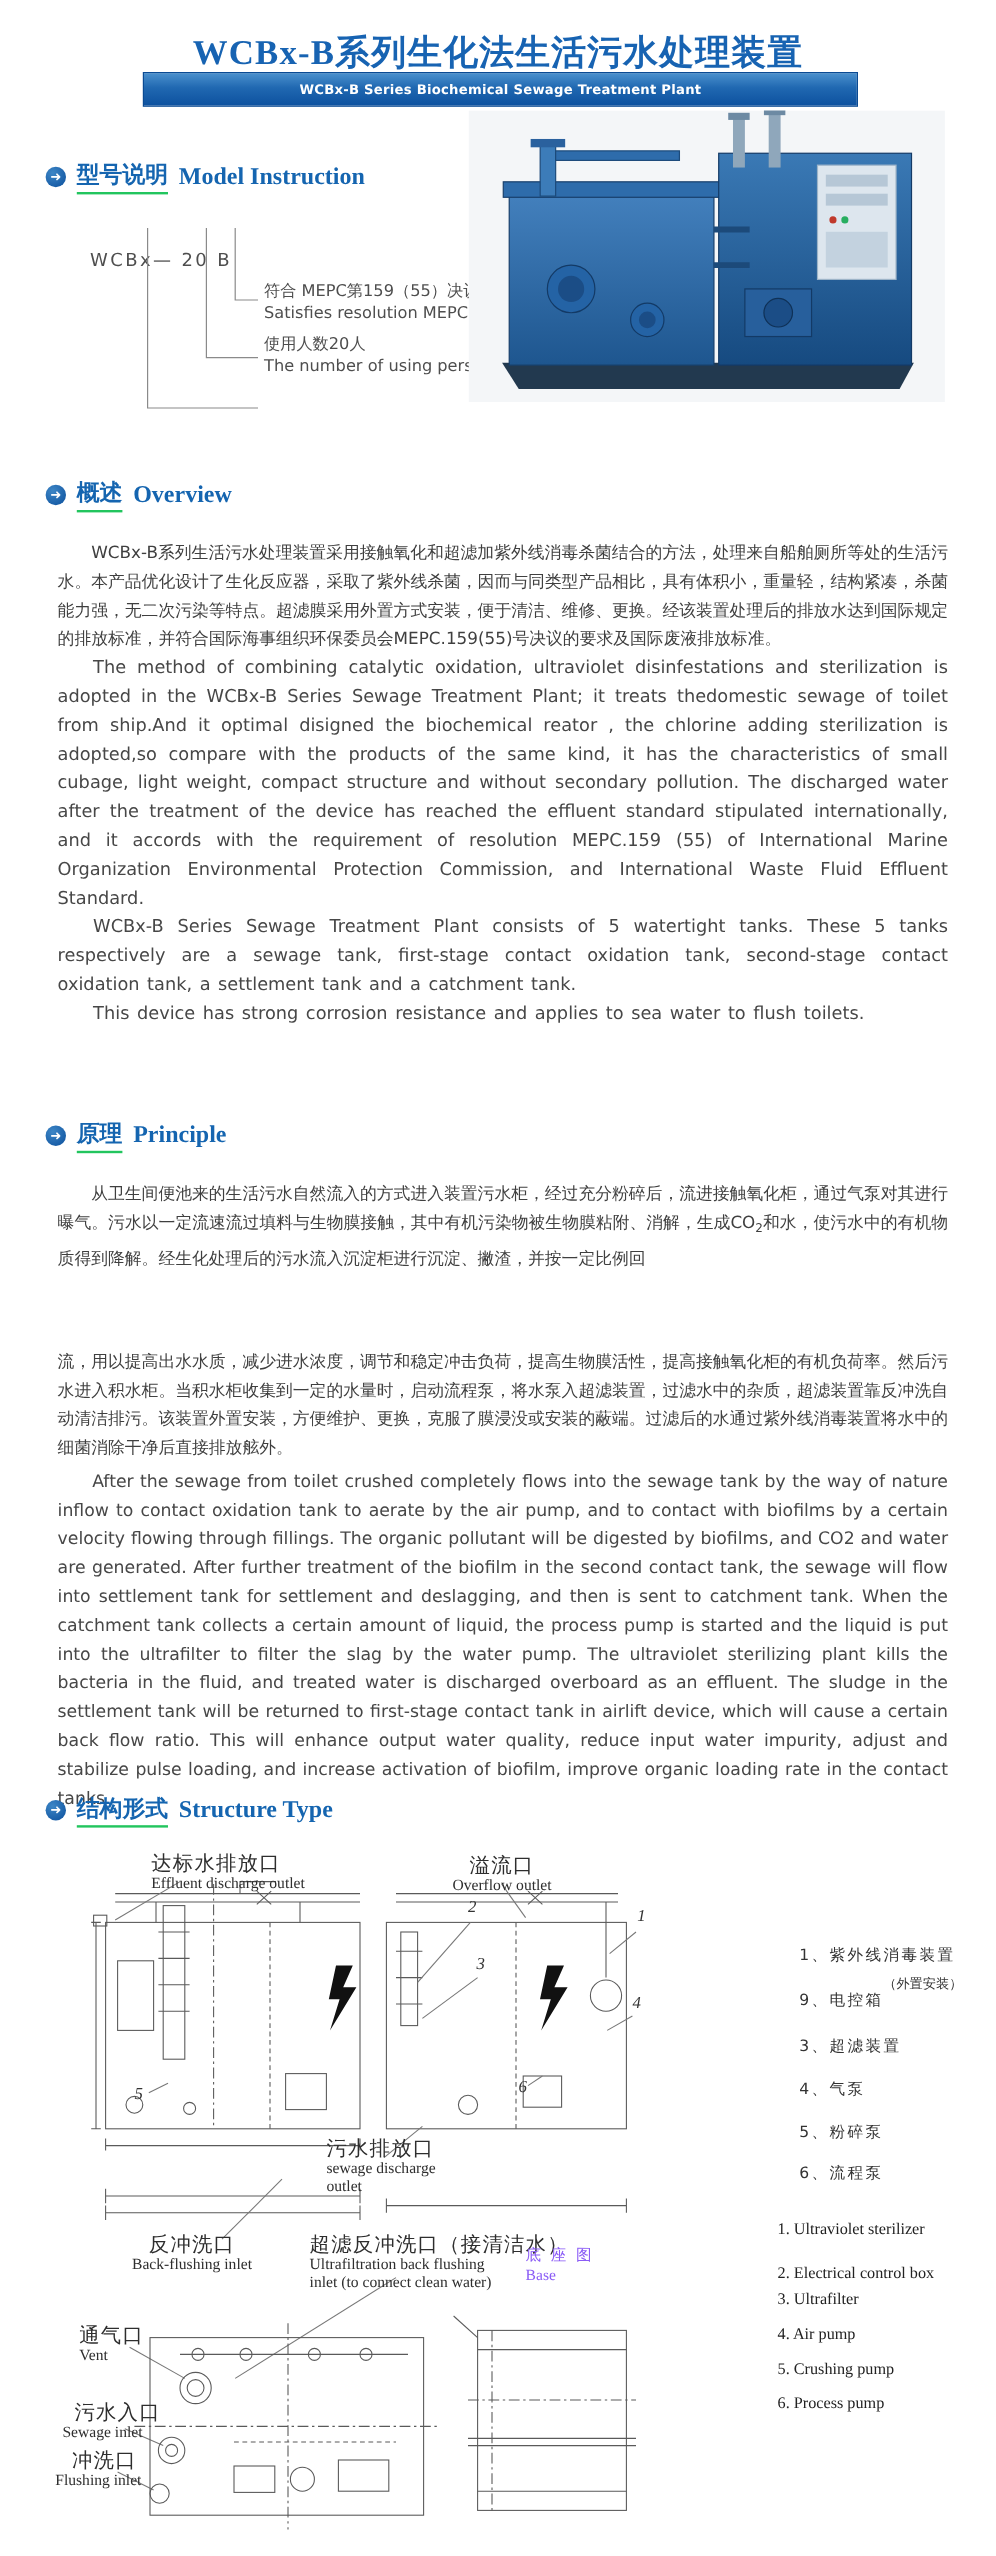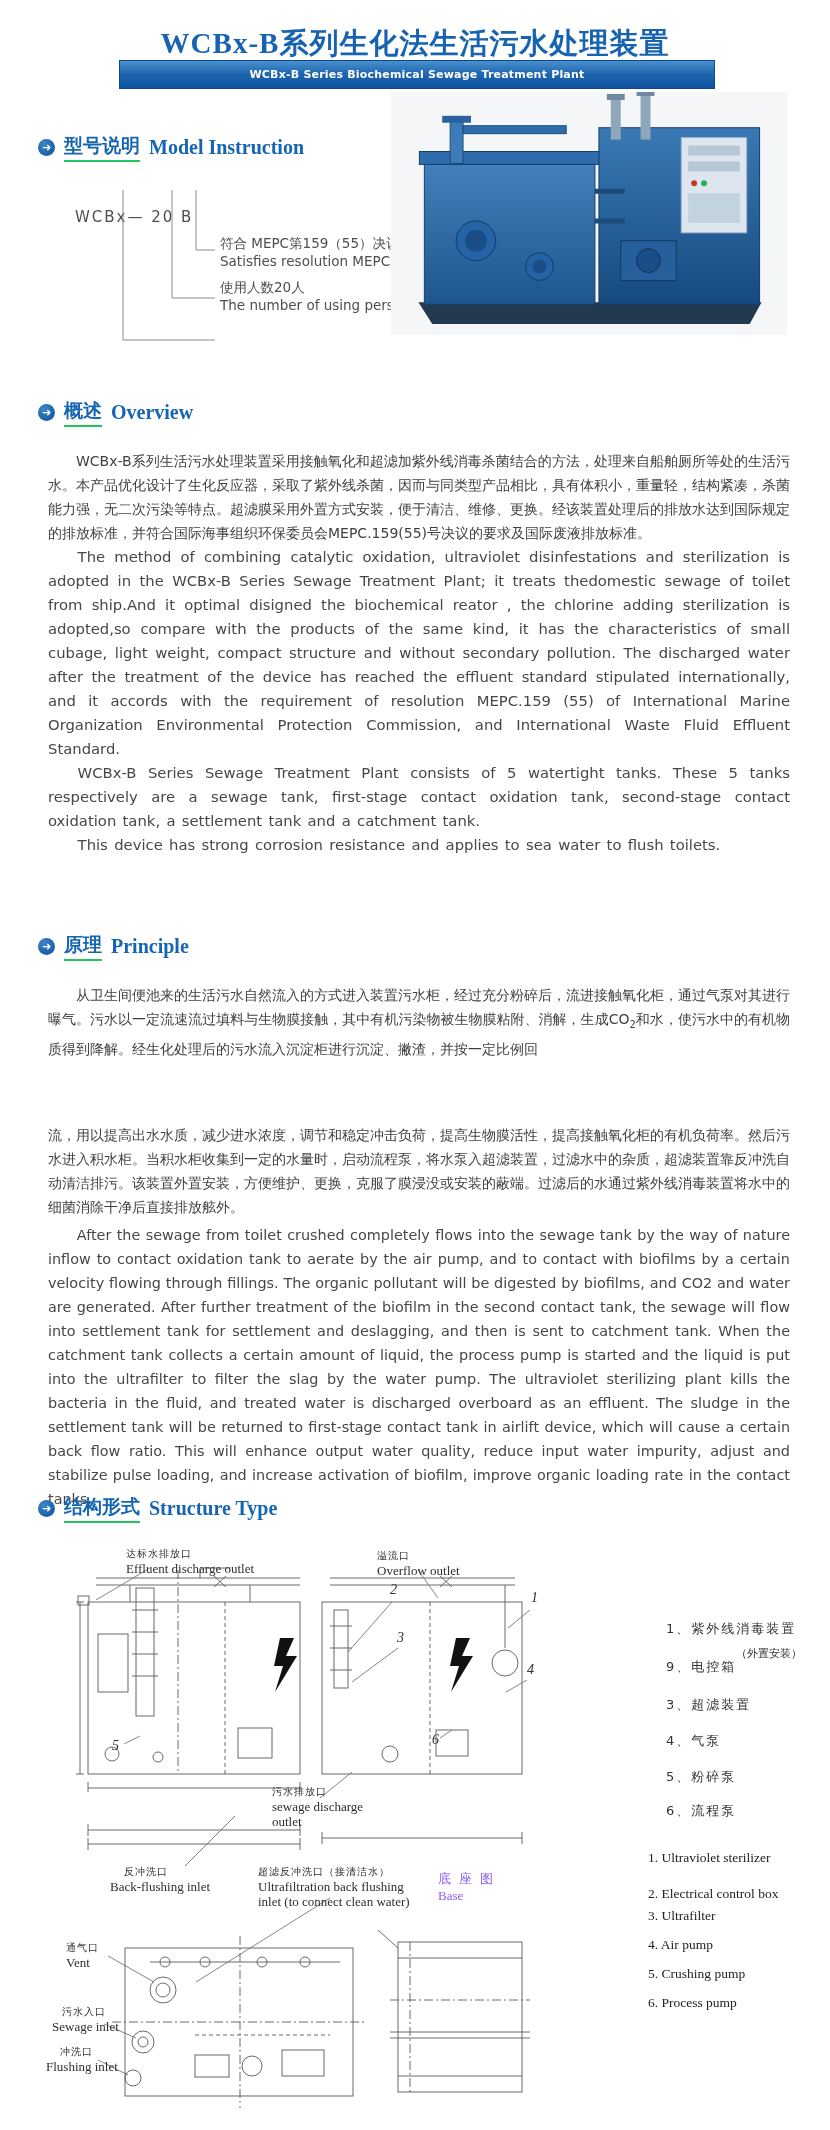--- a/index.html
+++ b/index.html
@@ -41,21 +41,21 @@
   .en{font-size:14.8px;line-height:24px;text-align:justify;margin:0;color:#474747;
       text-indent:2em;word-spacing:1.6px;}
   .en2{font-size:14.4px;line-height:24px;text-align:justify;margin:0;color:#474747;
       text-indent:2em;}
   sub.sub{font-size:10px;}
 
   
   .diagrams{position:absolute;left:0;top:1530px;width:830px;height:600px;}
   .diagrams svg{position:absolute;left:0;top:0;}
   .dlab{position:absolute;color:#2e2e2e;line-height:15px;}
-  .dlab .c{display:block;font-size:10px;letter-spacing:1px;}
+  .dlab .c{display:block;font-size:17px;letter-spacing:1px;}
   .dlab .e{display:block;font-size:13px;font-family:"Liberation Serif","DejaVu Serif",serif;}
   .callout{position:absolute;font-family:"Liberation Serif","DejaVu Serif",serif;
            font-style:italic;font-size:14px;color:#333;}
   .legend-cn-item{position:absolute;left:666px;font-size:13px;color:#333;letter-spacing:2px;}
   .legend-note{position:absolute;left:736px;font-size:11px;color:#333;}
   .legend-en-item{position:absolute;left:648px;font-size:13.5px;color:#222;
            font-family:"Liberation Serif","DejaVu Serif",serif;}
   .base-lab{position:absolute;color:#8b5cf6;}
   .base-lab .c{display:block;font-size:13px;letter-spacing:8px;}
   .base-lab .e{display:block;font-size:13px;font-family:"Liberation Serif","DejaVu Serif",serif;}
@@ -265,21 +265,21 @@
           <path d="M398,418 L378,400"></path>
         </g>
       </g>
     </svg>
 
     <div class="dlab" style="left:126px;top:16px">
       <span class="c">达标水排放口</span>
       <span class="e">Effluent discharge outlet</span>
     </div>
     <div class="dlab" style="left:377px;top:18px">
-      <span class="c" style="text-align:left">溢流口</span>
+      <span class="c" style="text-align:center">溢流口</span>
       <span class="e">Overflow outlet</span>
     </div>
     <div class="dlab" style="left:272px;top:254px">
       <span class="c">污水排放口</span>
       <span class="e">sewage discharge</span>
       <span class="e">outlet</span>
     </div>
     <div class="dlab" style="left:110px;top:334px">
       <span class="c" style="padding-left:14px">反冲洗口</span>
       <span class="e">Back-flushing inlet</span>

